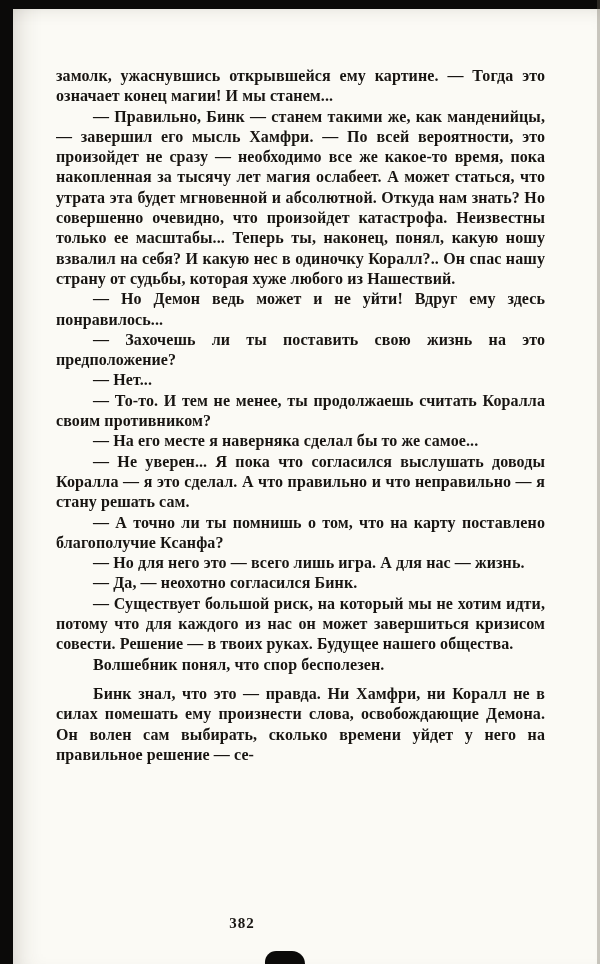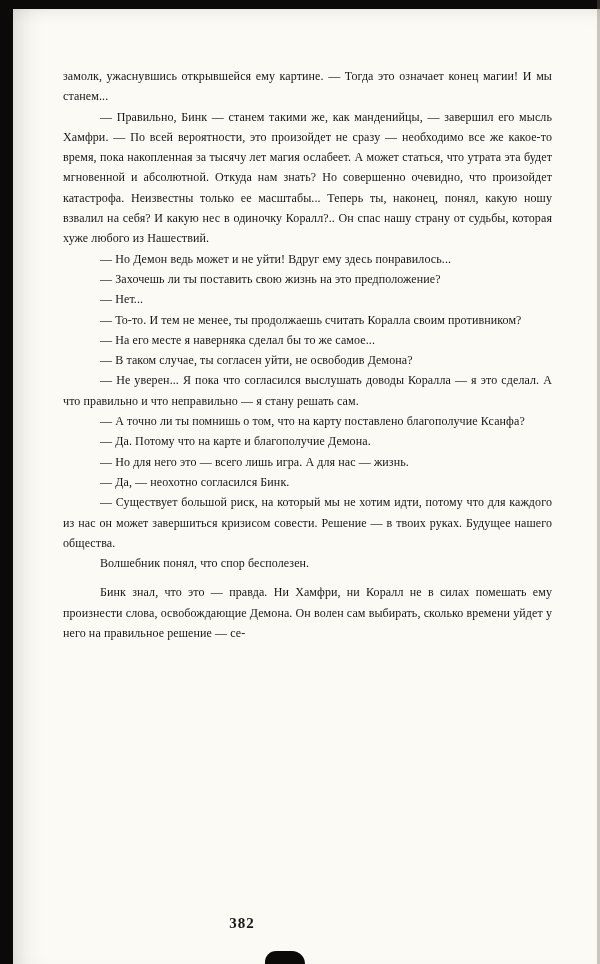--- a/index.html
+++ b/index.html
@@ -41,28 +41,28 @@
   }
   .smudge-bottom {
     position: absolute;
     left: 265px; bottom: 0;
     width: 40px; height: 13px;
     background: var(--scan-edge, #0b0a09);
     border-radius: 12px 14px 0 0;
   }
   .text-block {
     position: absolute;
-    left: 63px; top: 66px;
+    left: 56px; top: 66px;
     width: 489px;
     max-height: 845px;
     overflow: hidden;
     color: var(--ink, #181512);
-    font-size: 12px;
+    font-size: 16px;
     line-height: 20.3px;
-    font-weight: normal;
+    font-weight: bold;
     letter-spacing: 0.1px;
     text-align: justify;
   }
   .text-block p {
     margin: 0;
     text-indent: 0;
   }
   .text-block p.indent {
     text-indent: 37px;
   }
@@ -89,24 +89,22 @@
   <div class="edge-right"></div>
 
   <div class="text-block">
       <p class="">замолк, ужаснувшись открывшейся ему картине. — Тогда это означает конец магии! И мы станем...</p>
       <p class="indent">— Правильно, Бинк — станем такими же, как манденийцы, — завершил его мысль Хамфри. — По всей вероятности, это произойдет не сразу — необходимо все же какое-то время, пока накопленная за тысячу лет магия ослабеет. А может статься, что утрата эта будет мгновенной и абсолютной. Откуда нам знать? Но совершенно очевидно, что произойдет катастрофа. Неизвестны только ее масштабы... Теперь ты, наконец, понял, какую ношу взвалил на себя? И какую нес в одиночку Коралл?.. Он спас нашу страну от судьбы, которая хуже любого из Нашествий.</p>
       <p class="indent">— Но Демон ведь может и не уйти! Вдруг ему здесь понравилось...</p>
       <p class="indent">— Захочешь ли ты поставить свою жизнь на это предположение?</p>
       <p class="indent">— Нет...</p>
       <p class="indent">— То-то. И тем не менее, ты продолжаешь считать Коралла своим противником?</p>
       <p class="indent">— На его месте я наверняка сделал бы то же самое...</p>
-      <p class="indent">— В таком случае, ты согласен уйти, не освободив Демона?</p>
       <p class="indent">— Не уверен... Я пока что согласился выслушать доводы Коралла — я это сделал. А что правильно и что неправильно — я стану решать сам.</p>
       <p class="indent">— А точно ли ты помнишь о том, что на карту поставлено благополучие Ксанфа?</p>
-      <p class="indent">— Да. Потому что на карте и благополучие Демона.</p>
       <p class="indent">— Но для него это — всего лишь игра. А для нас — жизнь.</p>
       <p class="indent">— Да, — неохотно согласился Бинк.</p>
       <p class="indent">— Существует большой риск, на который мы не хотим идти, потому что для каждого из нас он может завершиться кризисом совести. Решение — в твоих руках. Будущее нашего общества.</p>
       <p class="indent">Волшебник понял, что спор бесполезен.</p>
       <p class="indent section-break">Бинк знал, что это — правда. Ни Хамфри, ни Коралл не в силах помешать ему произнести слова, освобождающие Демона. Он волен сам выбирать, сколько времени уйдет у него на правильное решение — се-</p>
     </div>
 
   <div class="page-number">382</div>
 
   <div class="smudge-bottom"></div>

